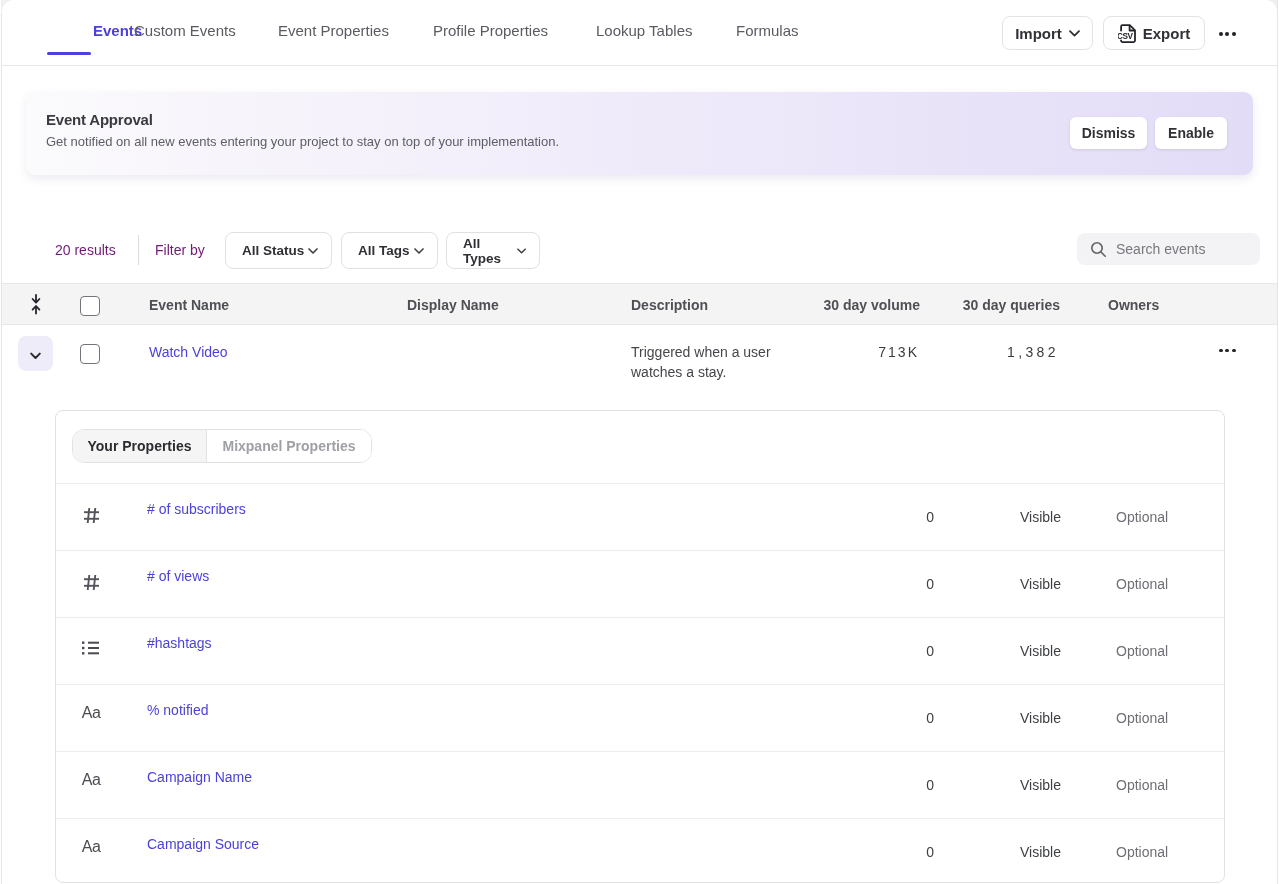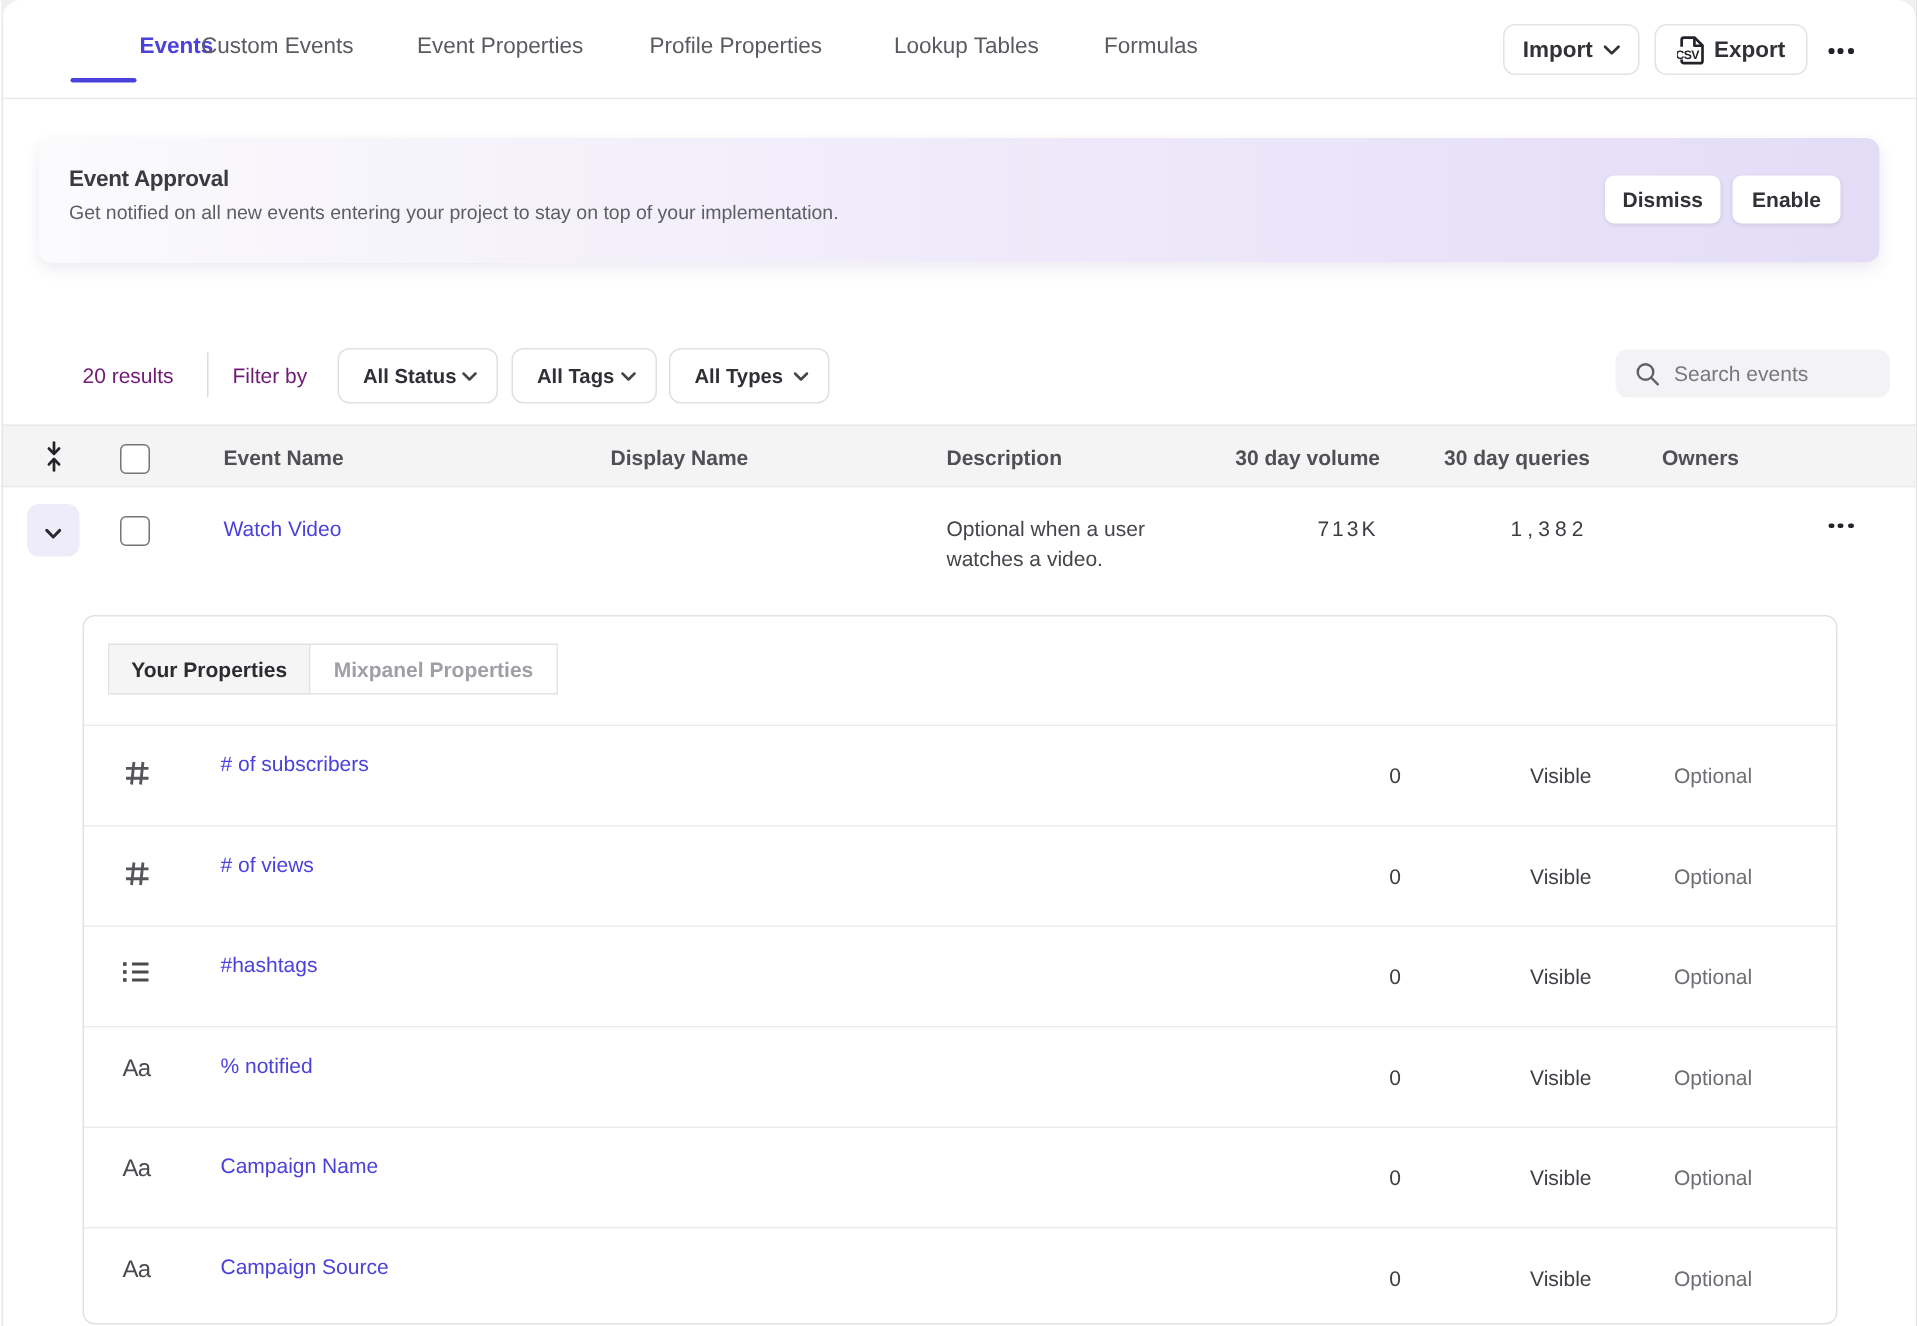--- a/index.html
+++ b/index.html
@@ -45,21 +45,21 @@
 .td { position:absolute; font-size:14px; color:#45464b; }
 .td.link { color:#4c41da; }
 .num { letter-spacing:1px; text-align:right; color:#3b3c41; }
 
 
 .dots { position:absolute; display:flex; gap:2.6px; align-items:center; }
 .dots i { width:3.8px; height:3.8px; border-radius:50%; background:#232429; }
 
 
 .card { left:55px; top:410px; width:1170px; height:473px; border:1px solid #e2e2e5; border-radius:8px; background:#fff; overflow:hidden; }
-.tabs { position:absolute; left:16px; top:18px; height:34px; display:flex; border:1px solid #e2e2e5; border-radius:0; overflow:hidden; }
+.tabs { position:absolute; left:16px; top:18px; height:34px; display:flex; border:1px solid #e2e2e5; border-radius:12px; overflow:hidden; }
 .seg { display:flex; align-items:center; justify-content:center; font-size:14px; font-weight:700; }
 .seg1 { width:134px; background:#f5f5f6; color:#2b2c30; border-right:1px solid #e2e2e5; }
 .seg2 { width:164px; background:#fff; color:#9fa0a5; }
 .prow { position:absolute; left:0; width:1168px; height:67px; border-top:1px solid #ececee; }
 .picon { position:absolute; left:20px; top:0; width:30px; height:67px; display:flex; justify-content:center; color:#54555b; }
 .picon svg { align-self:flex-start; margin-top:22.5px; }
 .pname { position:absolute; left:91px; top:16.5px; font-size:14px; color:#4c41da; }
 .pzero { position:absolute; left:778px; top:24.5px; width:100px; text-align:right; font-size:14px; color:#3e3f44; }
 .pvis { position:absolute; left:964px; top:24.5px; font-size:14px; color:#3e3f44; }
 .popt { position:absolute; left:1060px; top:24.5px; font-size:14px; color:#6e6f74; }
@@ -114,21 +114,21 @@
   <div class="fbtn" style="left:223px; width:107px;">All Status
     <svg width="10" height="6" viewBox="0 0 10 6">
         <path d="M1 1 L5 5 L9 1" fill="none" stroke="#44454a" stroke-width="1.7" stroke-linecap="round" stroke-linejoin="round"></path>
       </svg>
   </div>
   <div class="fbtn" style="left:339px; width:97px;">All Tags
     <svg width="10" height="6" viewBox="0 0 10 6">
         <path d="M1 1 L5 5 L9 1" fill="none" stroke="#44454a" stroke-width="1.7" stroke-linecap="round" stroke-linejoin="round"></path>
       </svg>
   </div>
-  <div class="fbtn" style="left:444px; width:107px;">All Types
+  <div class="fbtn" style="left:444px; width:94px;">All Types
     <svg width="10" height="6" viewBox="0 0 10 6">
         <path d="M1 1 L5 5 L9 1" fill="none" stroke="#44454a" stroke-width="1.7" stroke-linecap="round" stroke-linejoin="round"></path>
       </svg>
   </div>
   <div class="search">
     <svg width="17" height="17" viewBox="0 0 17 17">
         <circle cx="7" cy="7" r="5.2" fill="none" stroke="#5f6065" stroke-width="1.6"></circle>
         <path d="M11 11 L15.2 15.2" stroke="#5f6065" stroke-width="1.6" stroke-linecap="round"></path>
       </svg>
     <span>Search events</span>
@@ -154,21 +154,21 @@
 </div>
 
 <div class="abs rowarea">
   <div class="chevbtn">
     <svg style="margin-top:16px;" width="11" height="8" viewBox="0 0 11 8">
         <path d="M1.2 1.6 L5.5 6 L9.8 1.6" fill="none" stroke="#2a2b2f" stroke-width="2" stroke-linecap="round" stroke-linejoin="round"></path>
       </svg>
   </div>
   <div class="checkbox" style="left:78px; top:19px;"></div>
   <div class="td link" style="left:147px; top:19px;">Watch Video</div>
-  <div class="td" style="left:629px; top:17px; width:155px; line-height:20px;">Optional when a user watches a video.</div>
+  <div class="td" style="left:629px; top:17px; width:155px; line-height:20px;">Triggered when a user watches a stay.</div>
   <div class="td num" style="left:800px; top:19px; width:117px; letter-spacing:2px;">713K</div>
   <div class="td num" style="left:940px; top:19px; width:117px; letter-spacing:3.4px;">1,382</div>
   <div class="dots" style="left:1217px; top:23.5px;">
       <i></i>
       <i></i>
       <i></i>
     </div>
 </div>
 
 <div class="abs card">

